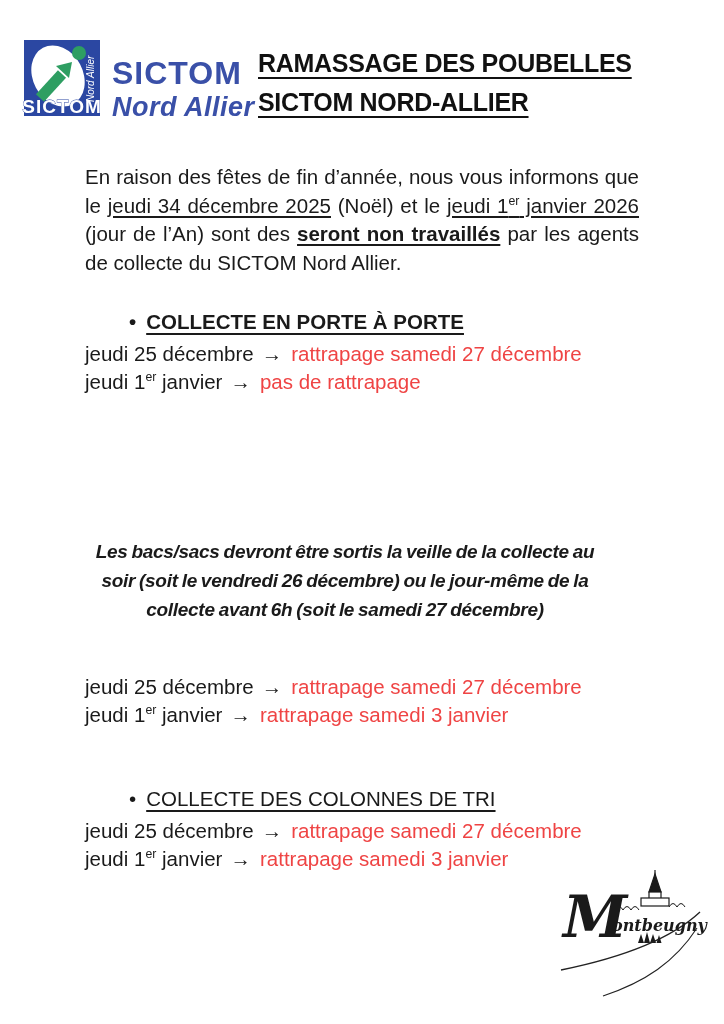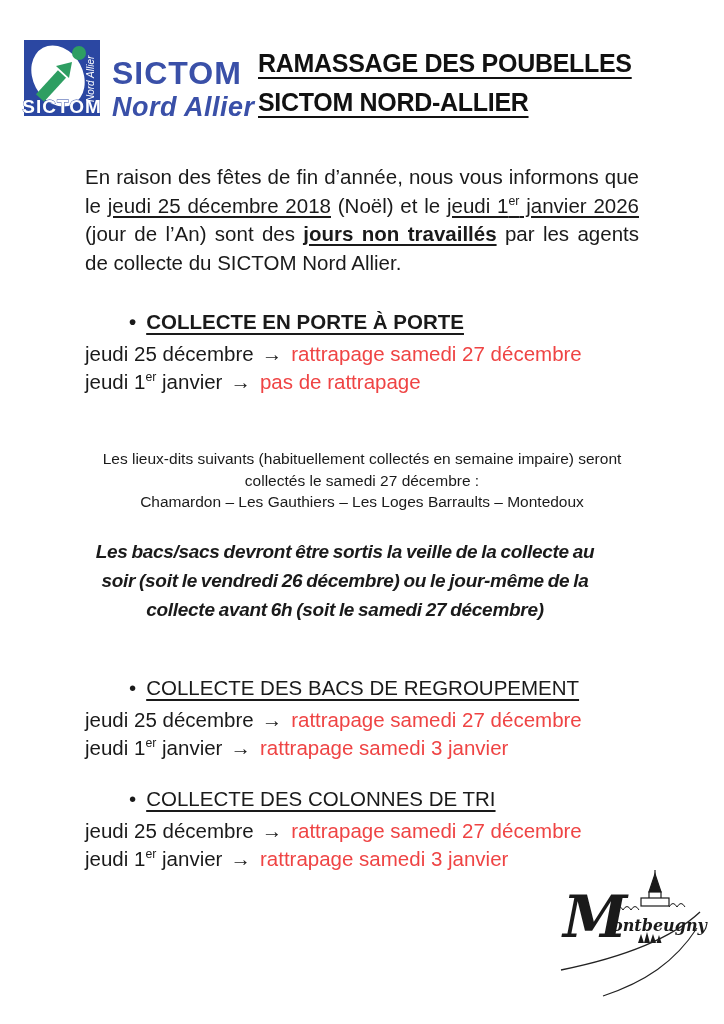--- a/index.html
+++ b/index.html
@@ -61,21 +61,21 @@
   <div class="wordmark">
     <div class="wm1">SICTOM</div>
     <div class="wm2">Nord Allier</div>
   </div>
 
   <div class="doc-title">
     <div><span class="u-title">RAMASSAGE DES POUBELLES</span></div>
     <div><span class="u-title">SICTOM NORD-ALLIER</span></div>
   </div>
 
-  <p class="intro"><span>En raison des fêtes de fin d’année, nous vous informons que le </span><span class="u">jeudi 25 décembre 2018</span><span> (Noël) et le </span><span class="u"><span>jeudi 1</span><sup>er</sup><span> janvier 2026</span></span><span> (jour de l’An) sont des </span><span class="u b">jours non travaillés</span><span> par les agents de collecte du SICTOM Nord Allier.</span></p>
+  <p class="intro"><span>En raison des fêtes de fin d’année, nous vous informons que le </span><span class="u">jeudi 34 décembre 2025</span><span> (Noël) et le </span><span class="u"><span>jeudi 1</span><sup>er</sup><span> janvier 2026</span></span><span> (jour de l’An) sont des </span><span class="u b">seront non travaillés</span><span> par les agents de collecte du SICTOM Nord Allier.</span></p>
 
   <section class="collecte s1">
     <div class="shead bold">
       <span class="bullet">•</span><span class="htext">COLLECTE EN PORTE À PORTE</span>
     </div>
     <div class="row">
       <span class="lbl"><span>jeudi 25 décembre</span></span>
       <span class="arrow">→</span>
       <div class="red">
         <div>rattrapage samedi 27 décembre</div>
@@ -83,36 +83,28 @@
     </div>
     <div class="row">
       <span class="lbl"><span>jeudi 1</span><sup>er</sup><span> janvier</span></span>
       <span class="arrow">→</span>
       <div class="red">
         <div>pas de rattrapage</div>
       </div>
     </div>
   </section>
 
-  <div class="notice">
-    <div>Les lieux-dits suivants (habituellement collectés en semaine impaire) seront</div>
-    <div>collectés le samedi 27 décembre :</div>
-    <div>Chamardon – Les Gauthiers – Les Loges Barraults – Montedoux</div>
-  </div>
 
   <div class="reminder">
     <div>Les bacs/sacs devront être sortis la veille de la collecte au</div>
     <div>soir (soit le vendredi 26 décembre) ou le jour-même de la</div>
     <div>collecte avant 6h (soit le samedi 27 décembre)</div>
   </div>
 
   <section class="collecte s2">
-    <div class="shead">
-      <span class="bullet">•</span><span class="htext">COLLECTE DES BACS DE REGROUPEMENT</span>
-    </div>
     <div class="row">
       <span class="lbl"><span>jeudi 25 décembre</span></span>
       <span class="arrow">→</span>
       <div class="red">
         <div>rattrapage samedi 27 décembre</div>
       </div>
     </div>
     <div class="row">
       <span class="lbl"><span>jeudi 1</span><sup>er</sup><span> janvier</span></span>
       <span class="arrow">→</span>

